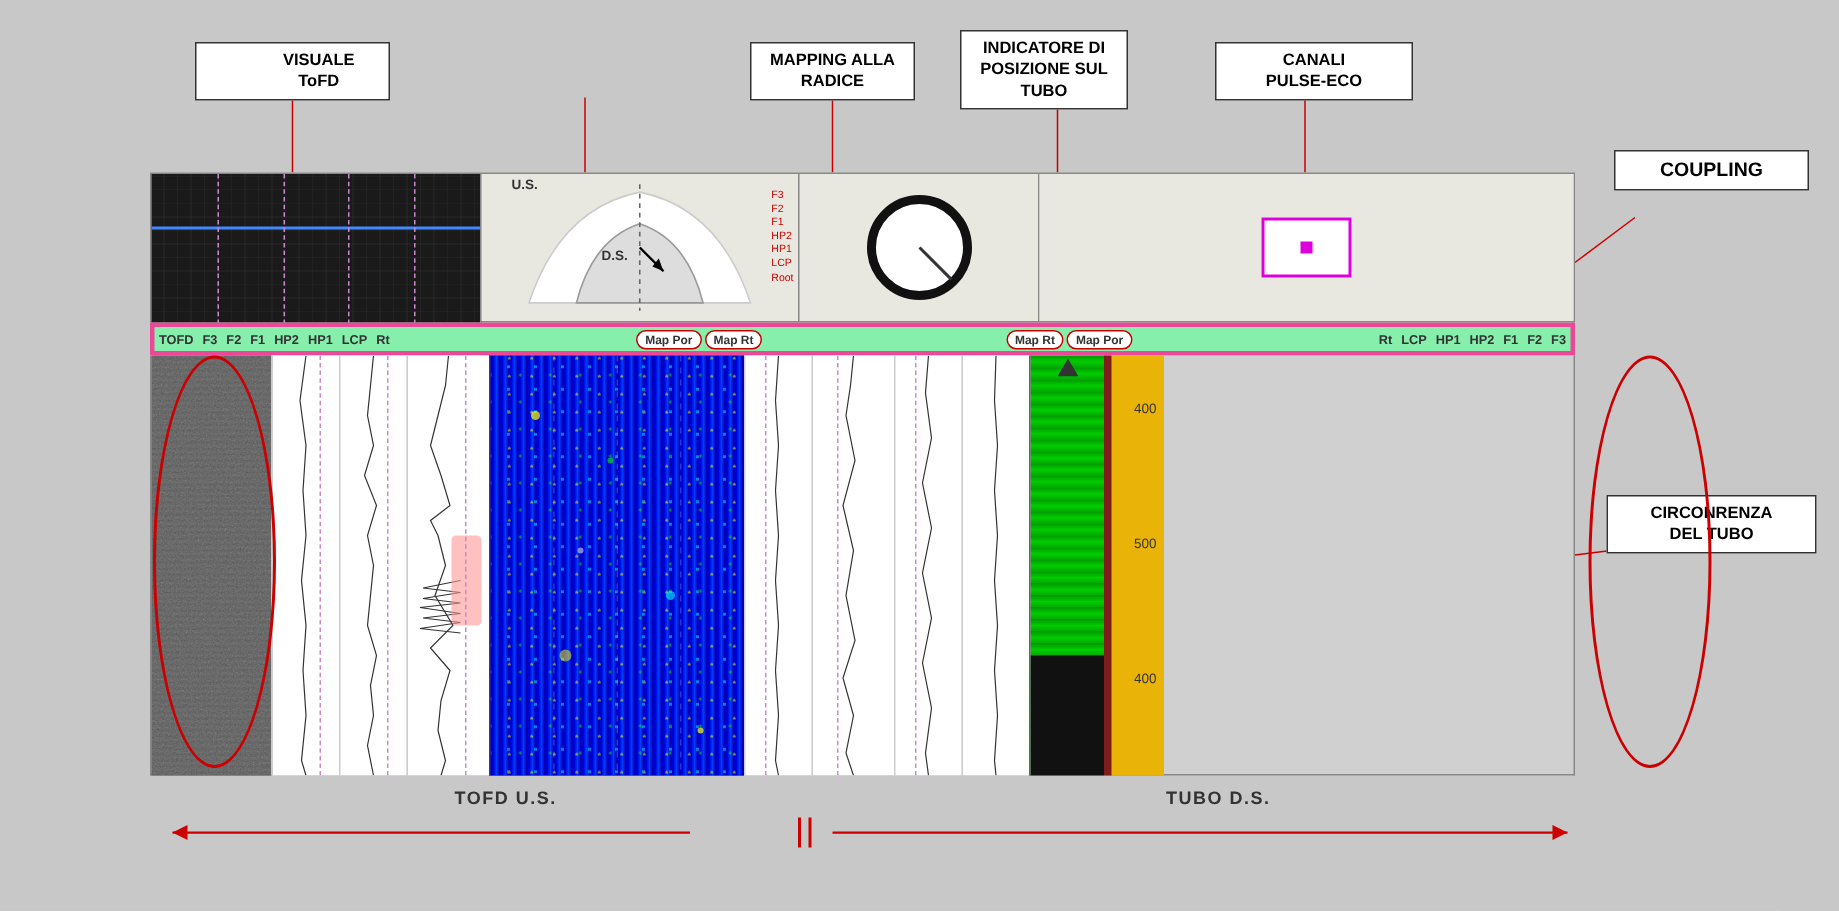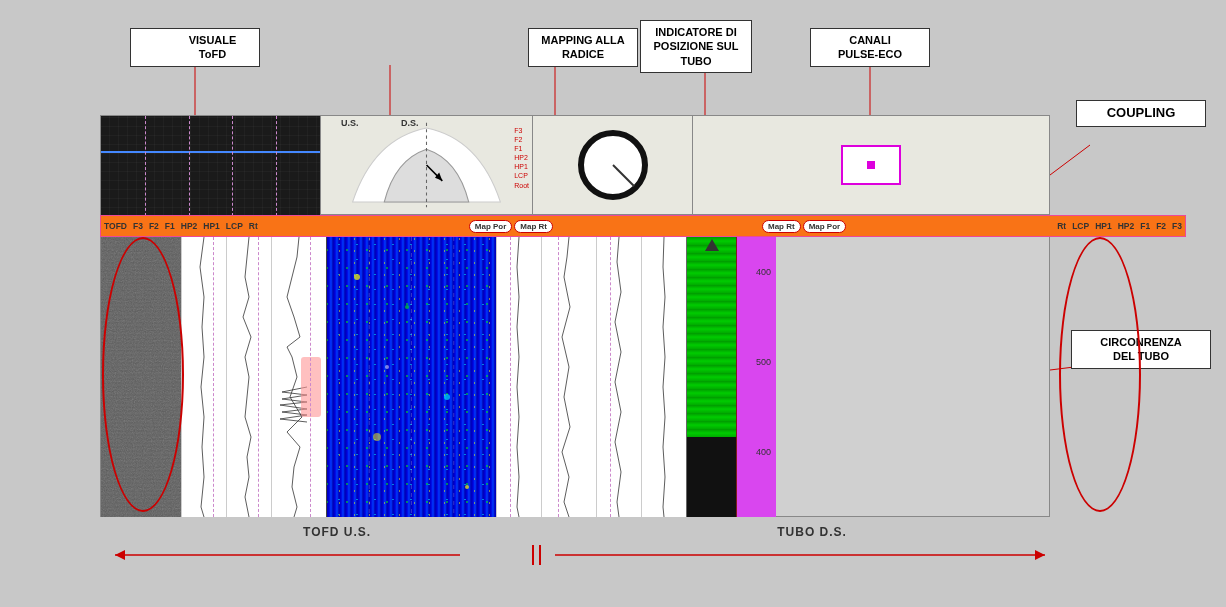--- a/index.html
+++ b/index.html
@@ -26,23 +26,23 @@
       background: white;
       font-size: 11px;
       font-weight: bold;
       text-align: center;
       padding: 4px 8px;
       line-height: 1.3;
     }
 
     .label-visuale { top: 28px; left: 130px; width: 130px; padding-left: 43px; }
     .label-mapping-vol { top: 28px; left: 330px; width: 120px; }
-    .label-mapping-alla { top: 28px; left: 528px; width: 110px; }
+    .label-mapping-alla { top: 28px; left: 500px; width: 110px; }
     .label-indicatore { top: 20px; left: 640px; width: 112px; }
-    .label-canali { top: 28px; left: 810px; width: 120px; }
+    .label-canali { top: 28px; left: 810px; width: 132px; }
     .label-coupling { top: 100px; right: 20px; width: 130px; font-size: 13px; }
     .label-circonrenza { top: 330px; right: 15px; width: 140px; font-size: 11px; }
 
     
     .preview-row {
       position: absolute;
       top: 115px;
       left: 100px;
       width: 950px;
       height: 100px;
@@ -98,21 +98,21 @@
 
     .ds-label {
       position: absolute;
       top: 2px;
       font-size: 9px;
       color: #333;
       font-weight: bold;
     }
 
     .ds-left { left: 20px; }
-    .ds-right { left: 80px; }
+    .ds-right { left: 80px; margin-top: 47px; }
 
     .channel-labels-map {
       position: absolute;
       right: 3px;
       top: 10px;
       font-size: 7px;
       color: #cc0000;
       line-height: 1.3;
     }
 
@@ -152,26 +152,26 @@
       display: flex;
       align-items: center;
       justify-content: center;
     }
 
     
     .channel-row {
       position: absolute;
       top: 215px;
       left: 100px;
-      width: 1086px;
+      width: 950px;
       height: 22px;
-      background: #f97316;
+      background: #86efac;
       display: flex;
       align-items: center;
-      border: 1px solid #ec4899;
+      border: 3px solid #ec4899;
       font-size: 9px;
       font-weight: bold;
     }
 
     .ch-item {
       padding: 0 3px;
       white-space: nowrap;
       color: #333;
       font-size: 8.5px;
     }
@@ -305,26 +305,26 @@
       left: 0;
       right: 0;
       height: 80px;
       background: #111;
     }
 
     
     .strip-scale {
       width: 40px;
       height: 280px;
-      background: #d946ef;
+      background: #eab308;
       flex-shrink: 0;
       position: relative;
       font-size: 9px;
       color: #333;
-      border-left: 1px solid #7f1d1d;
+      border-left: 5px solid #7f1d1d;
     }
 
     .scale-tick {
       position: absolute;
       right: 5px;
       font-size: 9px;
     }
 
     
     .ellipse-overlay {

